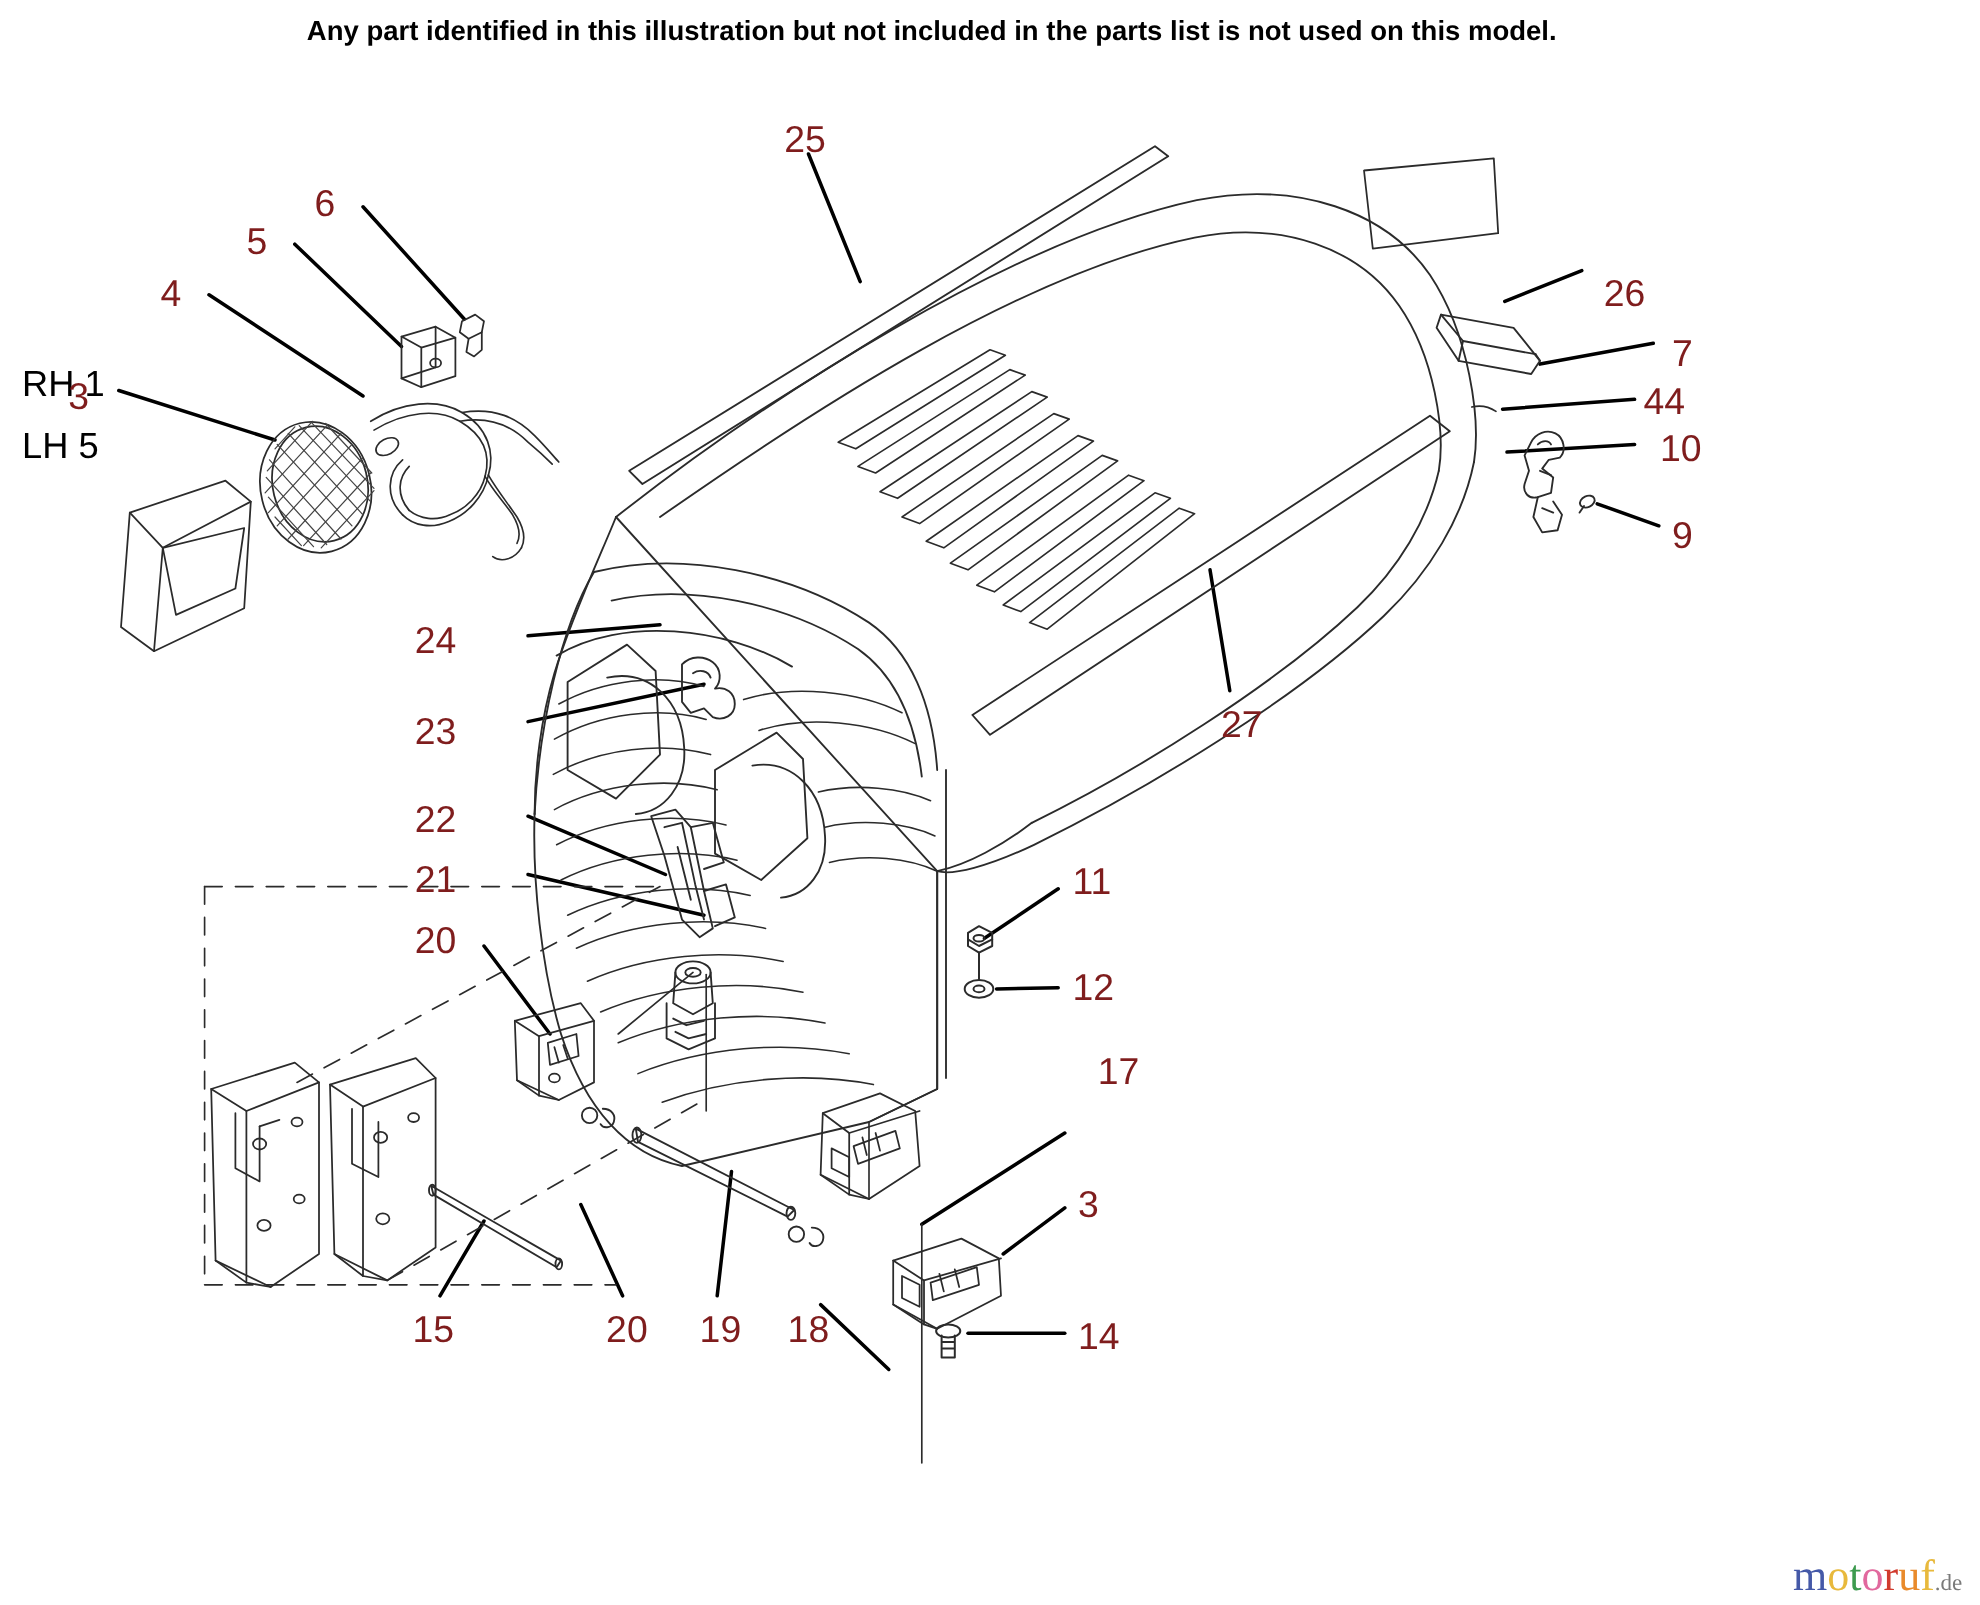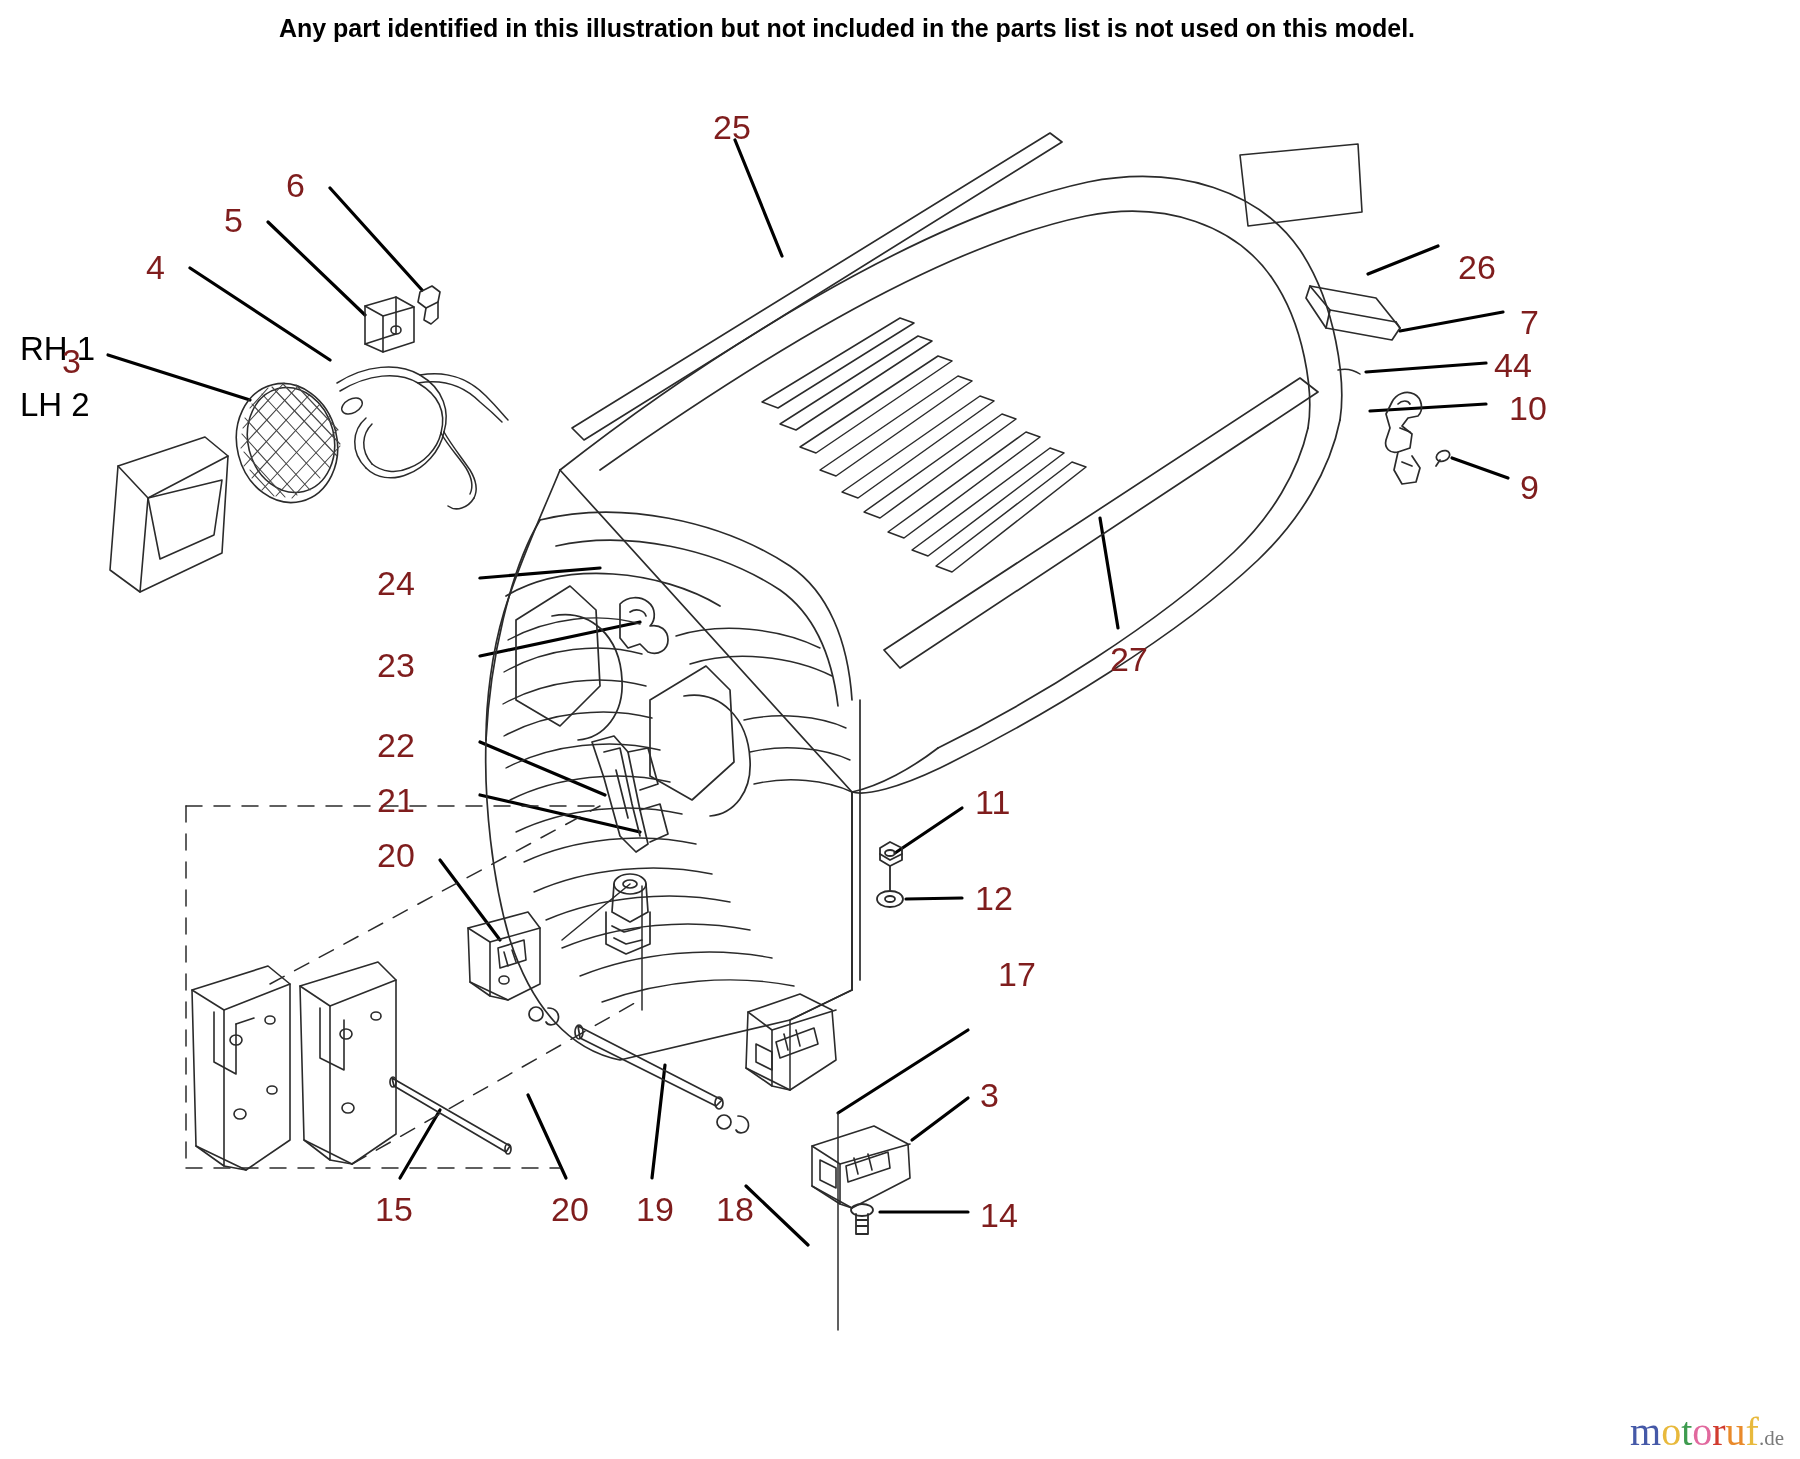--- a/index.html
+++ b/index.html
@@ -430,21 +430,21 @@
       </g>
 
       <g stroke="#2b2b2b" stroke-width="1.5">
         <path d="M1338 370 C1346 368, 1354 370, 1360 374"></path>
       </g>
 
     </g>
   </svg>
 
   <div class="side-label" style="left:20px; top:332px;">RH 1</div>
-  <div class="side-label" style="left:20px; top:388px;">LH 2</div>
+  <div class="side-label" style="left:20px; top:388px;">LH 5</div>
 
   <div class="callout" style="left:62px;  top:344px;">3</div>
   <div class="callout" style="left:146px; top:250px;">4</div>
   <div class="callout" style="left:224px; top:203px;">5</div>
   <div class="callout" style="left:286px; top:168px;">6</div>
   <div class="callout" style="left:713px; top:110px;">25</div>
   <div class="callout" style="left:1458px;top:250px;">26</div>
   <div class="callout" style="left:1520px;top:305px;">7</div>
   <div class="callout" style="left:1494px;top:348px;">44</div>
   <div class="callout" style="left:1494px;top:391px;margin-left:15px;">10</div>

